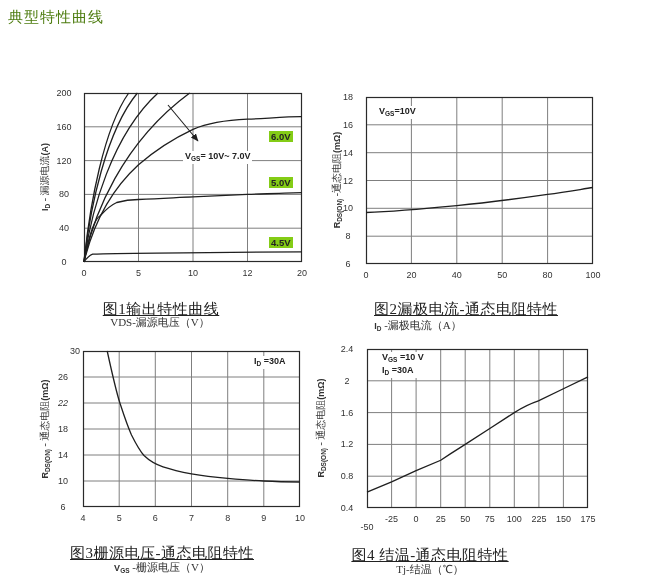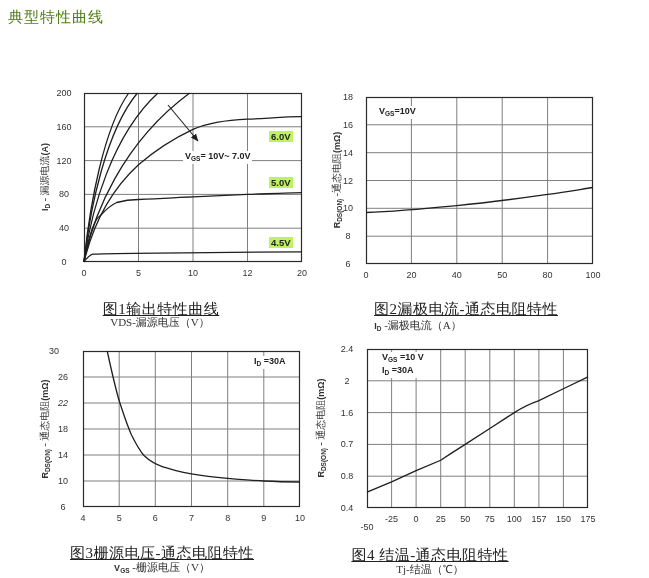--- a/index.html
+++ b/index.html
@@ -20,21 +20,21 @@
         color:#333;white-space:nowrap;margin-top:32px;}
   .axis-y{position:absolute;width:170px;text-align:center;white-space:nowrap;
         font:10px "Liberation Serif",serif;color:#333;
         transform:translate(-50%,-50%) rotate(-90deg);}
   .sym{font-family:"Liberation Sans",sans-serif;font-weight:bold;font-size:9px;}
   .sub{font-family:"Liberation Sans",sans-serif;font-weight:bold;font-size:6.5px;
         vertical-align:-2px;}
   .unit{font-family:"Liberation Sans",sans-serif;font-weight:bold;font-size:9px;}
   .anno{position:absolute;background:#fff;padding:0 2px;font:bold 9px "Liberation Sans",sans-serif;
         color:#222;white-space:nowrap;line-height:11px;}
-  .curve-label{position:absolute;background:#bef264;padding:0 2px;
+  .curve-label{position:absolute;background:#84cc16;padding:0 2px;
         font:bold 9.5px "Liberation Sans",sans-serif;color:#222;}
   .caption{position:absolute;width:200px;text-align:center;
         font:15px "Liberation Serif",serif;color:#222;letter-spacing:0.5px;white-space:nowrap;text-decoration:underline;}
 </style>
 </head>
 <body>
 
 <div id="page">
 
   <div class="page-title">典型特性曲线</div>
@@ -156,21 +156,21 @@
         <line class="grid-line" x1="36.2" y1="0" x2="36.2" y2="156"></line>
         <line class="grid-line" x1="72.3" y1="0" x2="72.3" y2="156"></line>
         <line class="grid-line" x1="108.5" y1="0" x2="108.5" y2="156"></line>
         <line class="grid-line" x1="144.7" y1="0" x2="144.7" y2="156"></line>
         <line class="grid-line" x1="180.8" y1="0" x2="180.8" y2="156"></line>
       </g>
       <rect class="frame" x="0.5" y="0.5" width="216" height="155"></rect>
       <path class="curve" d="M24.2,0 C29,22 33,40 36.9,52 C40.5,63 44,74 48.5,84 C52,91 56,99 61,104.5 C67,110.3 73,113.5 80,115.8 C90,119 100,121.2 108.5,122.9 C122,125.3 133,126.4 144.7,127.4 C158,128.5 170,129.4 180.8,130 C193,130.6 207,130.9 217,131"></path>
     </svg>
 
-    <span class="tick ytick" style="left:40px;top:346px;">30</span>
+    <span class="tick ytick" style="left:61px;top:346px;">30</span>
     <span class="tick ytick" style="left:49px;top:372px;">26</span>
     <span class="tick ytick" style="left:49px;top:398px;font-style:italic;">22</span>
     <span class="tick ytick" style="left:49px;top:424px;">18</span>
     <span class="tick ytick" style="left:49px;top:450px;">14</span>
     <span class="tick ytick" style="left:49px;top:476px;">10</span>
     <span class="tick ytick" style="left:49px;top:502px;">6</span>
 
     <span class="tick xtick" style="left:66px;top:513px;">4</span>
     <span class="tick xtick" style="left:102.2px;top:513px;">5</span>
     <span class="tick xtick" style="left:138.3px;top:513px;">6</span>
@@ -211,32 +211,32 @@
         <line class="grid-line" x1="171.9" y1="0" x2="171.9" y2="159"></line>
         <line class="grid-line" x1="196.4" y1="0" x2="196.4" y2="159"></line>
       </g>
       <rect class="frame" x="0.5" y="0.5" width="220" height="158"></rect>
       <path class="curve" d="M0,143.1 L24.6,132.8 L49.1,121.6 L73.7,111.3 C85,103.5 90,100.5 98.2,95.4 L122.8,79.5 L147.3,63.6 C160,55.5 168,53 171.9,51.7 L196.4,39.75 L221,27.8"></path>
     </svg>
 
     <span class="tick ytick" style="left:333px;top:344px;">2.4</span>
     <span class="tick ytick" style="left:333px;top:375.8px;">2</span>
     <span class="tick ytick" style="left:333px;top:407.6px;">1.6</span>
-    <span class="tick ytick" style="left:333px;top:439.4px;">0.7</span>
+    <span class="tick ytick" style="left:333px;top:439.4px;">1.2</span>
     <span class="tick ytick" style="left:333px;top:471.2px;">0.8</span>
     <span class="tick ytick" style="left:333px;top:503px;">0.4</span>
 
     <span class="tick xtick-w tick" style="left:351px;top:514px;margin-top:8px;">-50</span>
     <span class="tick xtick-w tick" style="left:375.6px;top:514px;">-25</span>
     <span class="tick xtick-w tick" style="left:400.1px;top:514px;">0</span>
     <span class="tick xtick-w tick" style="left:424.7px;top:514px;">25</span>
     <span class="tick xtick-w tick" style="left:449.2px;top:514px;">50</span>
     <span class="tick xtick-w tick" style="left:473.8px;top:514px;">75</span>
     <span class="tick xtick-w tick" style="left:498.3px;top:514px;">100</span>
-    <span class="tick xtick-w tick" style="left:522.9px;top:514px;">157</span>
+    <span class="tick xtick-w tick" style="left:522.9px;top:514px;">225</span>
     <span class="tick xtick-w tick" style="left:547.4px;top:514px;">150</span>
     <span class="tick xtick-w tick" style="left:572px;top:514px;">175</span>
 
     <div class="axis-y" style="left:321px;top:428px;">
       <span class="sym">R</span><span class="sub">DS(ON)</span>
       <span>- 通态电阻</span><span class="unit">(mΩ)</span>
     </div>
 
     <div class="axis-x" style="left:340px;top:530px;">Tj-结温（℃）</div>
 

